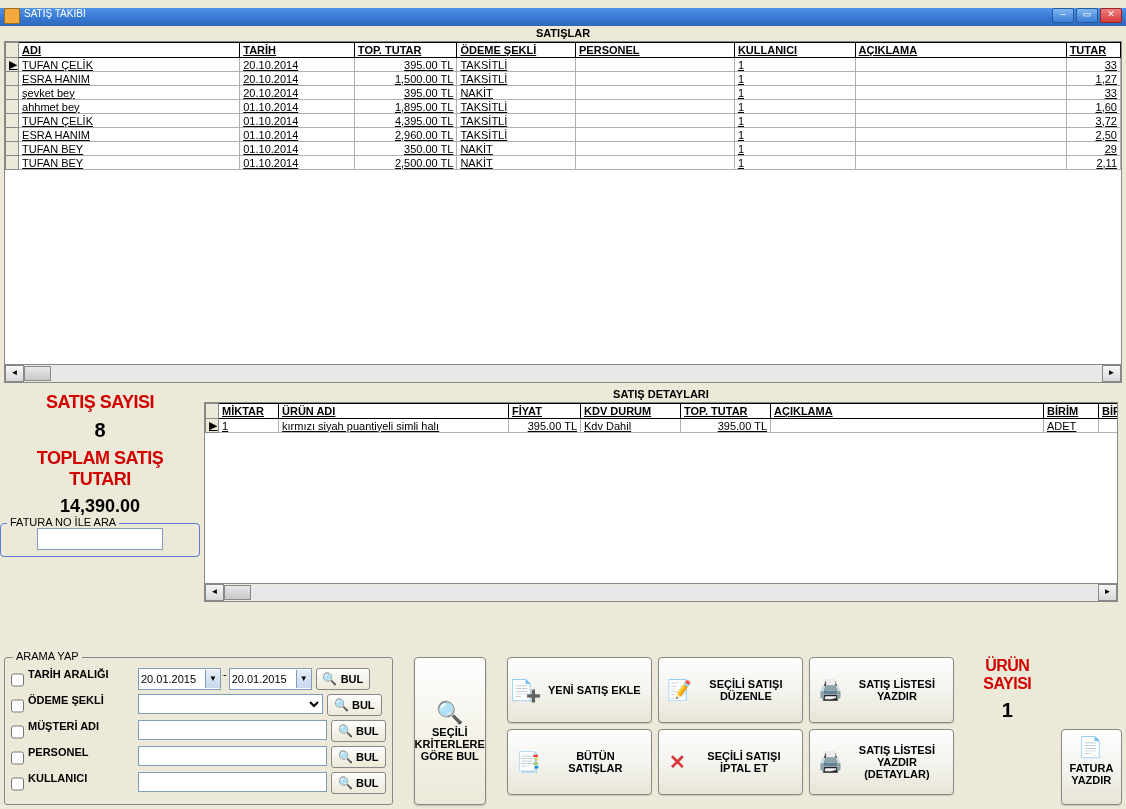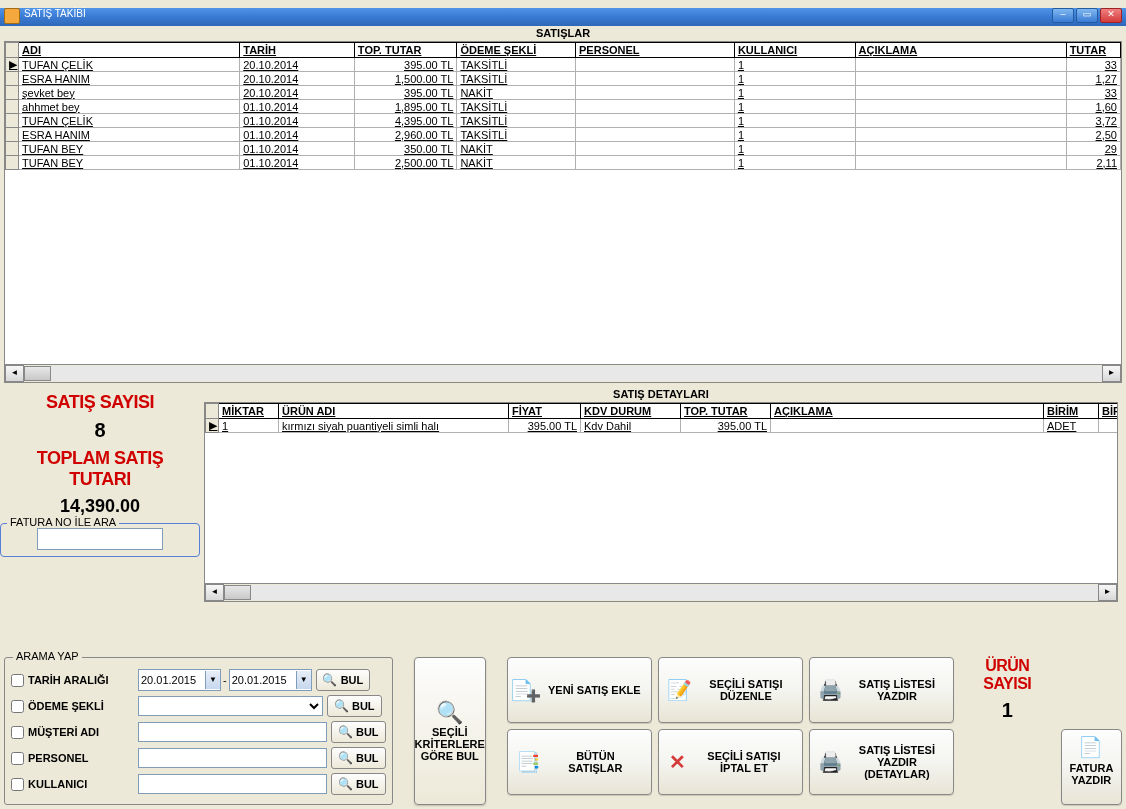--- a/index.html
+++ b/index.html
@@ -20,21 +20,21 @@
 .sb-btn{width:17px;height:15px;background:linear-gradient(#f7f7f7,#d8d8d8);border:1px solid #888;text-align:center;font-size:8px;line-height:13px;cursor:pointer;}
 .sb-track{flex:1;background:#e8e8e8;height:15px;position:relative;}
 .sb-thumb{width:25px;height:13px;background:linear-gradient(#e8e8e8,#c8c8c8);border:1px solid #888;position:absolute;left:0;top:0;}
 .summary-col{float:left;width:200px;text-align:center;padding-top:5px;}
 .red-label{color:#d00000;font-family:'Arial Black',Arial;font-weight:900;font-size:18px;letter-spacing:-0.5px;}
 .big-num{font-family:'Arial Black',Arial;font-weight:900;font-size:20px;margin:6px 0;}
 .fieldset{border:1px solid #5a7ed6;border-radius:4px;margin:3px 0;padding:4px 6px 6px;position:relative;}
 .fieldset>.legend{position:absolute;top:-8px;left:6px;background:#ece9d8;padding:0 3px;font-size:11px;}
 .fatura-input{width:120px;height:18px;border:1px solid #7f9db9;padding:1px 2px;}
 .details-area{margin-left:200px;margin-right:4px;}
-.search-row{display:flex;align-items:center;margin:2px 0;height:24px;}
+.search-row{display:flex;margin:2px 0;height:24px;}
 .chk{margin:0 4px 0 0;}
 .chk-label{width:110px;font-weight:bold;font-size:11px;}
 input.txt{border:1px solid #7f9db9;height:18px;padding:0 2px;font-size:11px;}
 .combo{border:1px solid #7f9db9;height:20px;width:185px;background:#fff;font-size:11px;}
 .btn{background:linear-gradient(to bottom,#fdfdfd,#ece9d8);border:1px solid #888;border-radius:3px;padding:2px 6px;cursor:pointer;font-size:11px;font-weight:bold;display:inline-flex;align-items:center;gap:3px;height:22px;}
 .btn .mag{color:#2a6fc9;font-size:12px;}
 .big-panel{display:inline-flex;align-items:center;justify-content:center;flex-direction:column;border:1px solid #888;border-radius:4px;background:linear-gradient(to bottom,#fdfdfd,#ece9d8);cursor:pointer;text-align:center;font-weight:bold;font-size:11px;box-shadow:0 1px 2px rgba(0,0,0,0.2);}
 .big-panel .icon{font-size:22px;}
 .action-grid{display:grid;grid-template-columns:145px 145px 145px;grid-auto-rows:66px;gap:6px;}
 .action-btn{display:flex;align-items:center;gap:6px;padding:4px 8px;border:1px solid #888;border-radius:4px;background:linear-gradient(to bottom,#fdfdfd 0%,#f4f4f0 50%,#e8e5d5 100%);cursor:pointer;font-weight:bold;font-size:11px;text-align:center;justify-content:flex-start;box-shadow:0 1px 1px rgba(0,0,0,0.15);}

